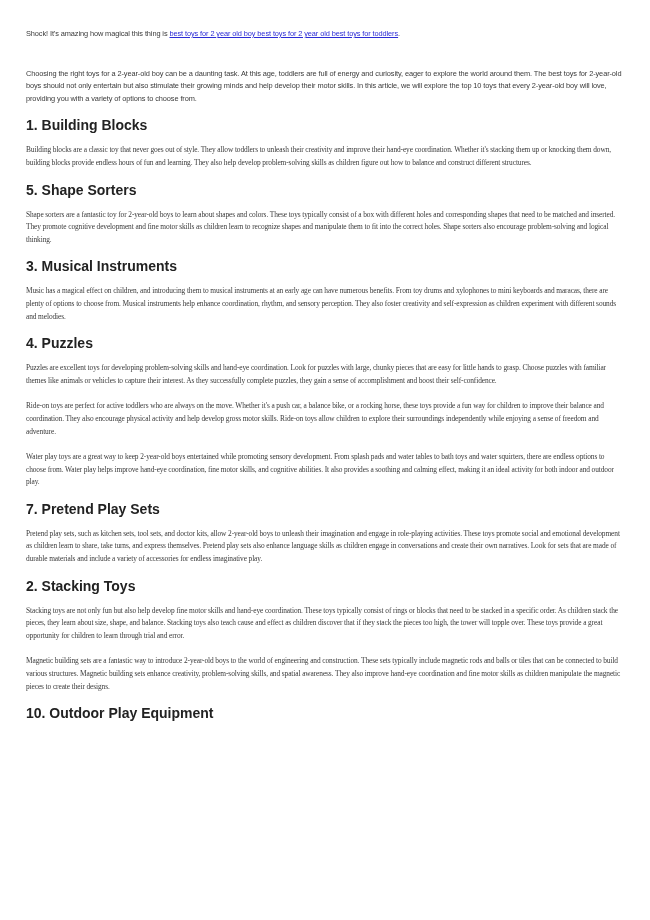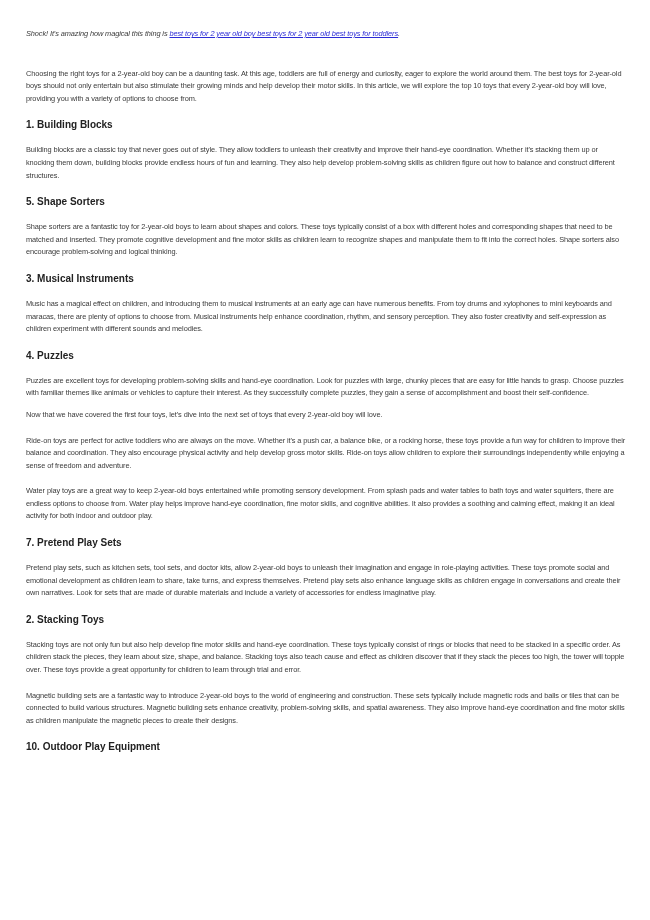--- a/index.html
+++ b/index.html
@@ -1,23 +1,23 @@
 <!DOCTYPE html>
 <html><head>
 <meta charset="utf-8">
 <style>
   html, body { margin: 0; padding: 0; background: #ffffff; }
   body { width: 650px; height: 920px; overflow: hidden; position: relative;
          font-family: "Liberation Sans", sans-serif; color: #333333; }
   .page { position: absolute; left: 26px; top: 28px; width: 600px; }
   p { margin: 0; font-size: 7.4px; line-height: 12.6px; color: #3a3a3a; letter-spacing: -0.1px; }
-  .intro-line { margin-bottom: 27px; font-style: italic; }
+  .intro-line { margin-bottom: 27px; }
   .intro-para { margin-bottom: 13px; }
-  h2 { margin: 0 0 12px 0; font-size: 10px; line-height: 14px; font-weight: bold; color: #222222; }
-  .section-body { margin-bottom: 13px; }
+  h2 { margin: 0 0 12px 0; font-size: 14px; line-height: 14px; font-weight: bold; color: #222222; }
+  .section-body { margin-bottom: 13px; font-family: Liberation Serif, serif; }
   .transition { margin-top: -4px; margin-bottom: 13px; }
   a { color: #2b2bd6; text-decoration: underline; }
 </style>
 </head>
 <body>
 
 <div class="page">
   <p class="intro-line"><span>Shock! It's amazing how magical this thing is </span><a href="#">best toys for 2 year old boy best toys for 2 year old best toys for toddlers</a><span>.</span></p>
 
   <p class="intro-para">Choosing the right toys for a 2-year-old boy can be a daunting task. At this age, toddlers are full of energy and curiosity, eager to explore the world around them. The best toys for 2-year-old boys should not only entertain but also stimulate their growing minds and help develop their motor skills. In this article, we will explore the top 10 toys that every 2-year-old boy will love, providing you with a variety of options to choose from.</p>
@@ -27,21 +27,20 @@
 
   <h2>5. Shape Sorters</h2>
   <p class="section-body">Shape sorters are a fantastic toy for 2-year-old boys to learn about shapes and colors. These toys typically consist of a box with different holes and corresponding shapes that need to be matched and inserted. They promote cognitive development and fine motor skills as children learn to recognize shapes and manipulate them to fit into the correct holes. Shape sorters also encourage problem-solving and logical thinking.</p>
 
   <h2>3. Musical Instruments</h2>
   <p class="section-body">Music has a magical effect on children, and introducing them to musical instruments at an early age can have numerous benefits. From toy drums and xylophones to mini keyboards and maracas, there are plenty of options to choose from. Musical instruments help enhance coordination, rhythm, and sensory perception. They also foster creativity and self-expression as children experiment with different sounds and melodies.</p>
 
   <h2>4. Puzzles</h2>
   <p class="section-body">Puzzles are excellent toys for developing problem-solving skills and hand-eye coordination. Look for puzzles with large, chunky pieces that are easy for little hands to grasp. Choose puzzles with familiar themes like animals or vehicles to capture their interest. As they successfully complete puzzles, they gain a sense of accomplishment and boost their self-confidence.</p>
 
-  <p class="transition">Now that we have covered the first four toys, let's dive into the next set of toys that every 2-year-old boy will love.</p>
 
   <p class="section-body">Ride-on toys are perfect for active toddlers who are always on the move. Whether it's a push car, a balance bike, or a rocking horse, these toys provide a fun way for children to improve their balance and coordination. They also encourage physical activity and help develop gross motor skills. Ride-on toys allow children to explore their surroundings independently while enjoying a sense of freedom and adventure.</p>
 
   <p class="section-body">Water play toys are a great way to keep 2-year-old boys entertained while promoting sensory development. From splash pads and water tables to bath toys and water squirters, there are endless options to choose from. Water play helps improve hand-eye coordination, fine motor skills, and cognitive abilities. It also provides a soothing and calming effect, making it an ideal activity for both indoor and outdoor play.</p>
 
   <h2>7. Pretend Play Sets</h2>
   <p class="section-body">Pretend play sets, such as kitchen sets, tool sets, and doctor kits, allow 2-year-old boys to unleash their imagination and engage in role-playing activities. These toys promote social and emotional development as children learn to share, take turns, and express themselves. Pretend play sets also enhance language skills as children engage in conversations and create their own narratives. Look for sets that are made of durable materials and include a variety of accessories for endless imaginative play.</p>
 
   <h2>2. Stacking Toys</h2>
   <p class="section-body">Stacking toys are not only fun but also help develop fine motor skills and hand-eye coordination. These toys typically consist of rings or blocks that need to be stacked in a specific order. As children stack the pieces, they learn about size, shape, and balance. Stacking toys also teach cause and effect as children discover that if they stack the pieces too high, the tower will topple over. These toys provide a great opportunity for children to learn through trial and error.</p>

